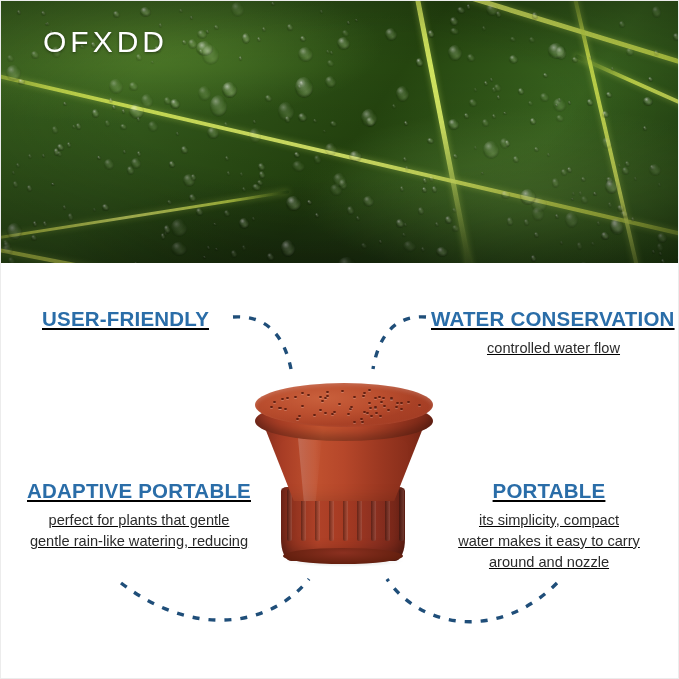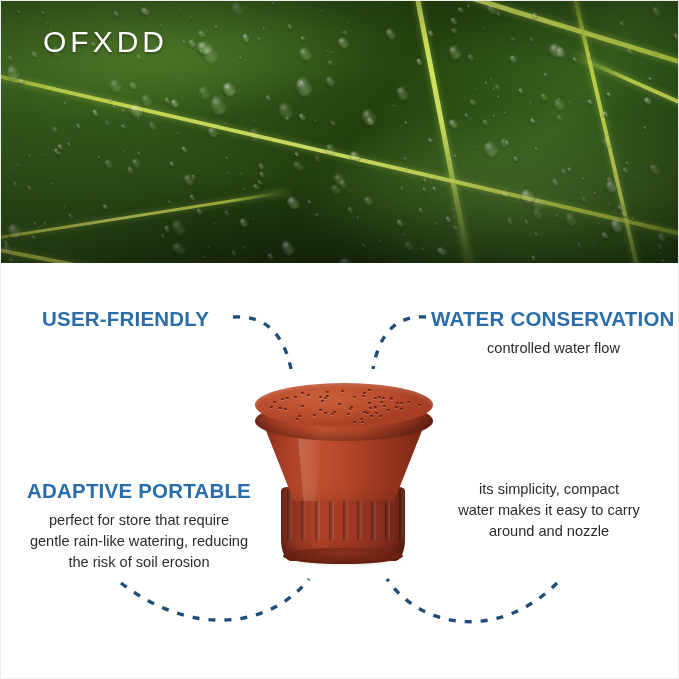--- a/index.html
+++ b/index.html
@@ -79,21 +79,21 @@
   
   .panel{
     position:absolute;left:0;top:262px;width:679px;height:417px;
     background:#ffffff;
   }
 
   
   .arcs{position:absolute;left:0;top:0;width:679px;height:679px;pointer-events:none;}
 
   
-  .feature{position:absolute;}
+  .feature{position:absolute;text-decoration:underline;}
   .feature h3{
     margin:0 0 7px 0;
     font-family:"Liberation Sans", sans-serif;
     font-weight:bold;
     font-size:20.5px;
     letter-spacing:.2px;
     color:#2a6da8;
     white-space:nowrap;
   }
   .feature p{
@@ -508,27 +508,27 @@
     <h3>WATER CONSERVATION</h3>
     <p>
       <span>controlled water flow</span><br>
       <br>
     </p>
   </div>
 
   <div class="feature f-adaptive">
     <h3>ADAPTIVE PORTABLE</h3>
     <p>
-      <span>perfect for store that require</span><br>
+      <span>perfect for plants that gentle</span><br>
       <span>gentle rain-like watering, reducing</span><br>
-      <span>the risk of soil erosion</span>
     </p>
   </div>
 
   <div class="feature f-portable">
+    <h3>PORTABLE</h3>
     <p>
       <span>its simplicity, compact</span><br>
       <span>water makes it easy to carry</span><br>
       <span>around and nozzle</span>
     </p>
   </div>
 
   <div class="product">
     <div class="prod-shadow"></div>
     <div class="base">

